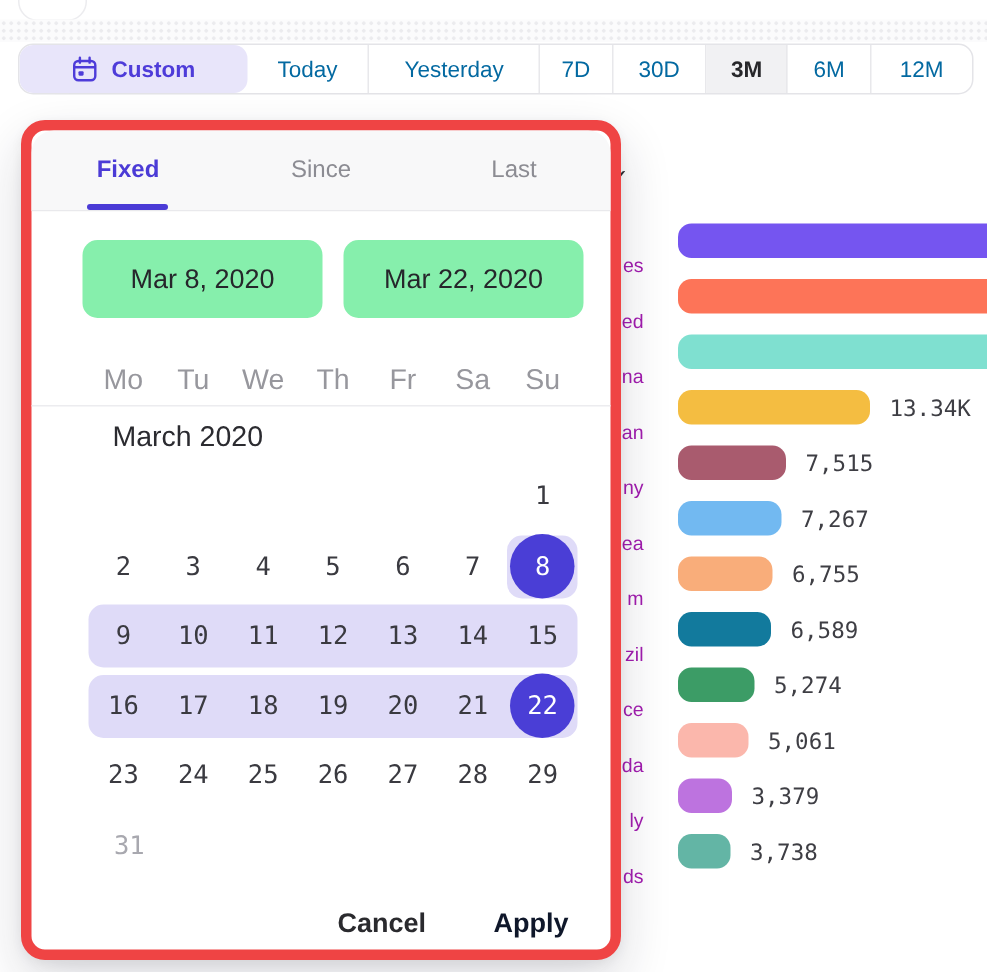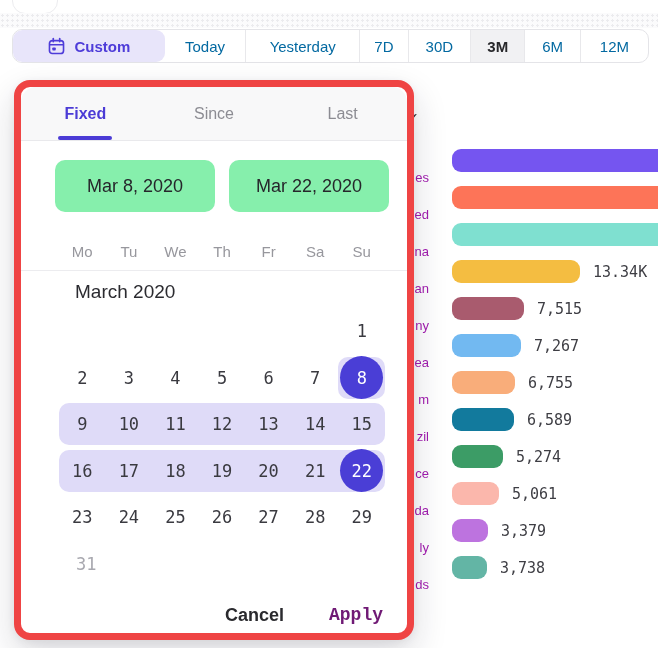--- a/index.html
+++ b/index.html
@@ -43,37 +43,37 @@
         font-size:16px;color:#8C8C93;font-weight:500;cursor:pointer;}
   .tab.active{color:#4B3BD6;font-weight:700;}
   .tabline{position:absolute;left:50%;transform:translateX(-50%);bottom:0;width:54px;height:4px;
         border-radius:3px;background:#4B3BD6;}
 
   .dinput{position:absolute;top:73px;width:160px;height:52px;background:#86efac;border-radius:10px;
         display:flex;align-items:center;justify-content:center;font-size:18px;color:#26262B;cursor:text;}
   .dinput.start{left:34px;} .dinput.end{left:208px;}
 
   .wd-row{position:absolute;left:38px;top:156px;width:326px;display:flex;}
-  .wd{flex:1;text-align:center;font-size:15px;color:#97979D;font-weight:500;}
+  .wd{flex:1;text-align:center;font-size:19px;color:#97979D;font-weight:500;}
   .pop-divider{position:absolute;left:0;top:183px;width:100%;height:1px;background:#ECECEF;}
   .month{position:absolute;left:54px;top:194px;font-size:19px;color:#2B2B30;font-weight:500;}
 
   .grid{position:absolute;left:38px;top:221px;width:326px;}
   .wrow{position:relative;height:46.5px;display:flex;}
   .pill{position:absolute;left:0;top:2px;width:326px;height:42px;background:#DFDBF8;border-radius:10px;}
   .day{flex:1;position:relative;z-index:1;display:flex;align-items:center;justify-content:center;
         font-family:"DejaVu Sans Mono",monospace;font-size:17px;color:#3A3A40;cursor:pointer;}
   .day.muted{color:#A8A8AF;}
   .cellbg{position:absolute;left:0;top:2px;width:100%;height:42px;background:#DFDBF8;border-radius:10px;z-index:-1;}
   .circle{width:43px;height:43px;border-radius:50%;background:#4A3ED6;color:#fff;
         display:flex;align-items:center;justify-content:center;}
 
   .foot-btn{position:absolute;top:518px;font-size:18px;font-weight:600;cursor:pointer;}
   .cancel{left:204px;color:#2A2A2E;}
-  .apply{left:308px;color:#701a75;font-family:Liberation Mono, monospace;}
+  .apply{left:308px;color:#0f172a;}
 </style>
 </head>
 <body>
 
 <div id="page">
 
   <div class="corner-tab"></div>
   <div class="band"></div>
 
   <div class="toolbar">

